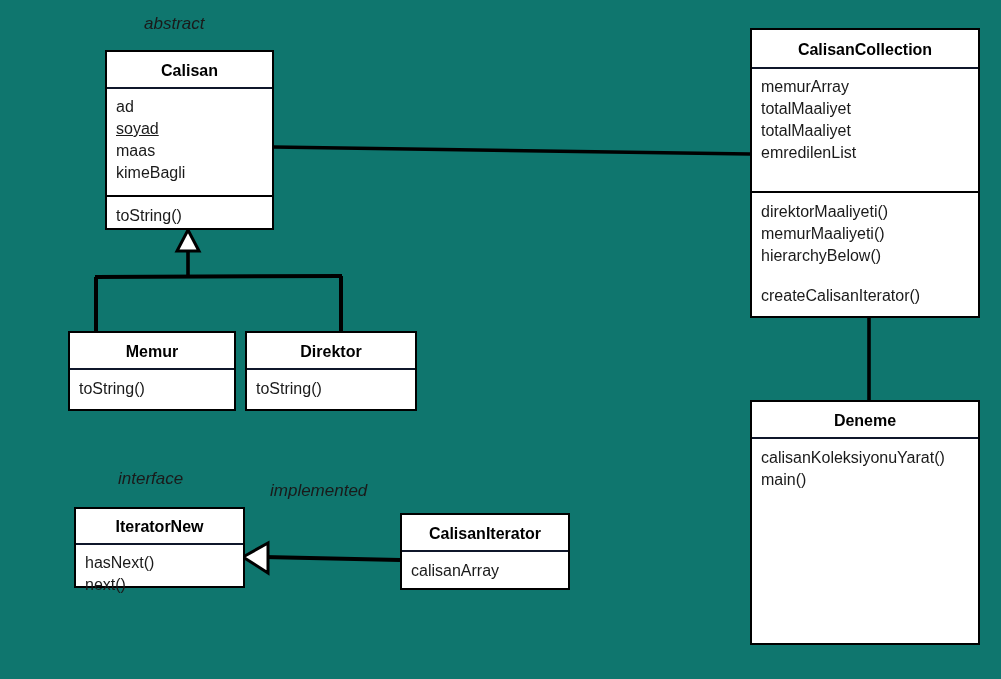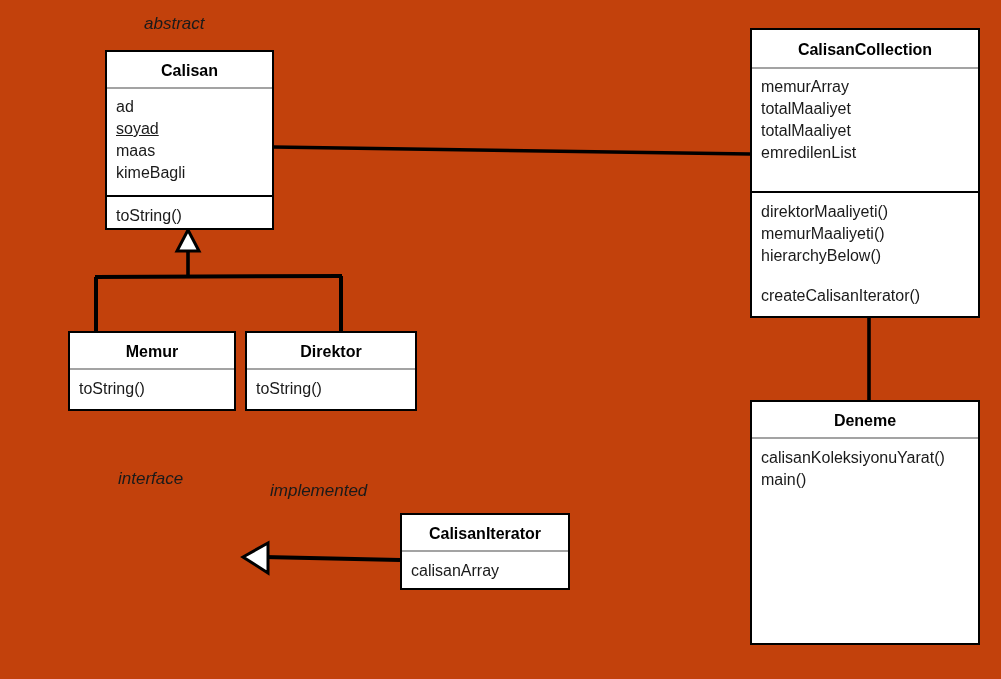--- a/index.html
+++ b/index.html
@@ -4,39 +4,39 @@
 <style>
   html, body {
     margin: 0;
     padding: 0;
     background: #ffffff;
   }
   #canvas {
     position: relative;
     width: 1001px;
     height: 679px;
-    background: #c2410c;
+    background: #0f766e;
     font-family: "Liberation Sans", sans-serif;
     overflow: hidden;
   }
 
   
   .uml-class {
     position: absolute;
     box-sizing: border-box;
     border: 2px solid #000000;
     background: #ffffff;
   }
   .uml-header {
     box-sizing: border-box;
     text-align: center;
     font-weight: bold;
     font-size: 16px;
     color: #000000;
-    border-bottom: 2px solid #a3a3a3;
+    border-bottom: 2px solid #0f172a;
     line-height: 1;
   }
   .uml-compartment {
     box-sizing: border-box;
     font-size: 16px;
     color: #1a1a1a;
     line-height: 1;
   }
   .uml-compartment + .uml-compartment {
     border-top: 2px solid #000000;
@@ -149,20 +149,27 @@
   </div>
 
   <div class="uml-class" style="left:750px; top:400px; width:230px; height:245px;">
     <div class="uml-header" style="height:37px; padding-top:11px;">Deneme</div>
     <div class="uml-compartment" style="padding:11px 0 0 9px;">
       <div class="uml-row" style="height:22px;">calisanKoleksiyonuYarat()</div>
       <div class="uml-row" style="height:22px;">main()</div>
     </div>
   </div>
 
+  <div class="uml-class" style="left:74px; top:507px; width:171px; height:81px;">
+    <div class="uml-header" style="height:36px; padding-top:10px;">IteratorNew</div>
+    <div class="uml-compartment" style="padding:10px 0 0 9px;">
+      <div class="uml-row" style="height:22px;">hasNext()</div>
+      <div class="uml-row" style="height:22px;">next()</div>
+    </div>
+  </div>
 
   <div class="uml-class" style="left:400px; top:513px; width:170px; height:77px;">
     <div class="uml-header" style="height:37px; padding-top:11px;">CalisanIterator</div>
     <div class="uml-compartment" style="padding:11px 0 0 9px;">
       <div class="uml-row" style="height:22px;">calisanArray</div>
     </div>
   </div>
 
 </div>
 

